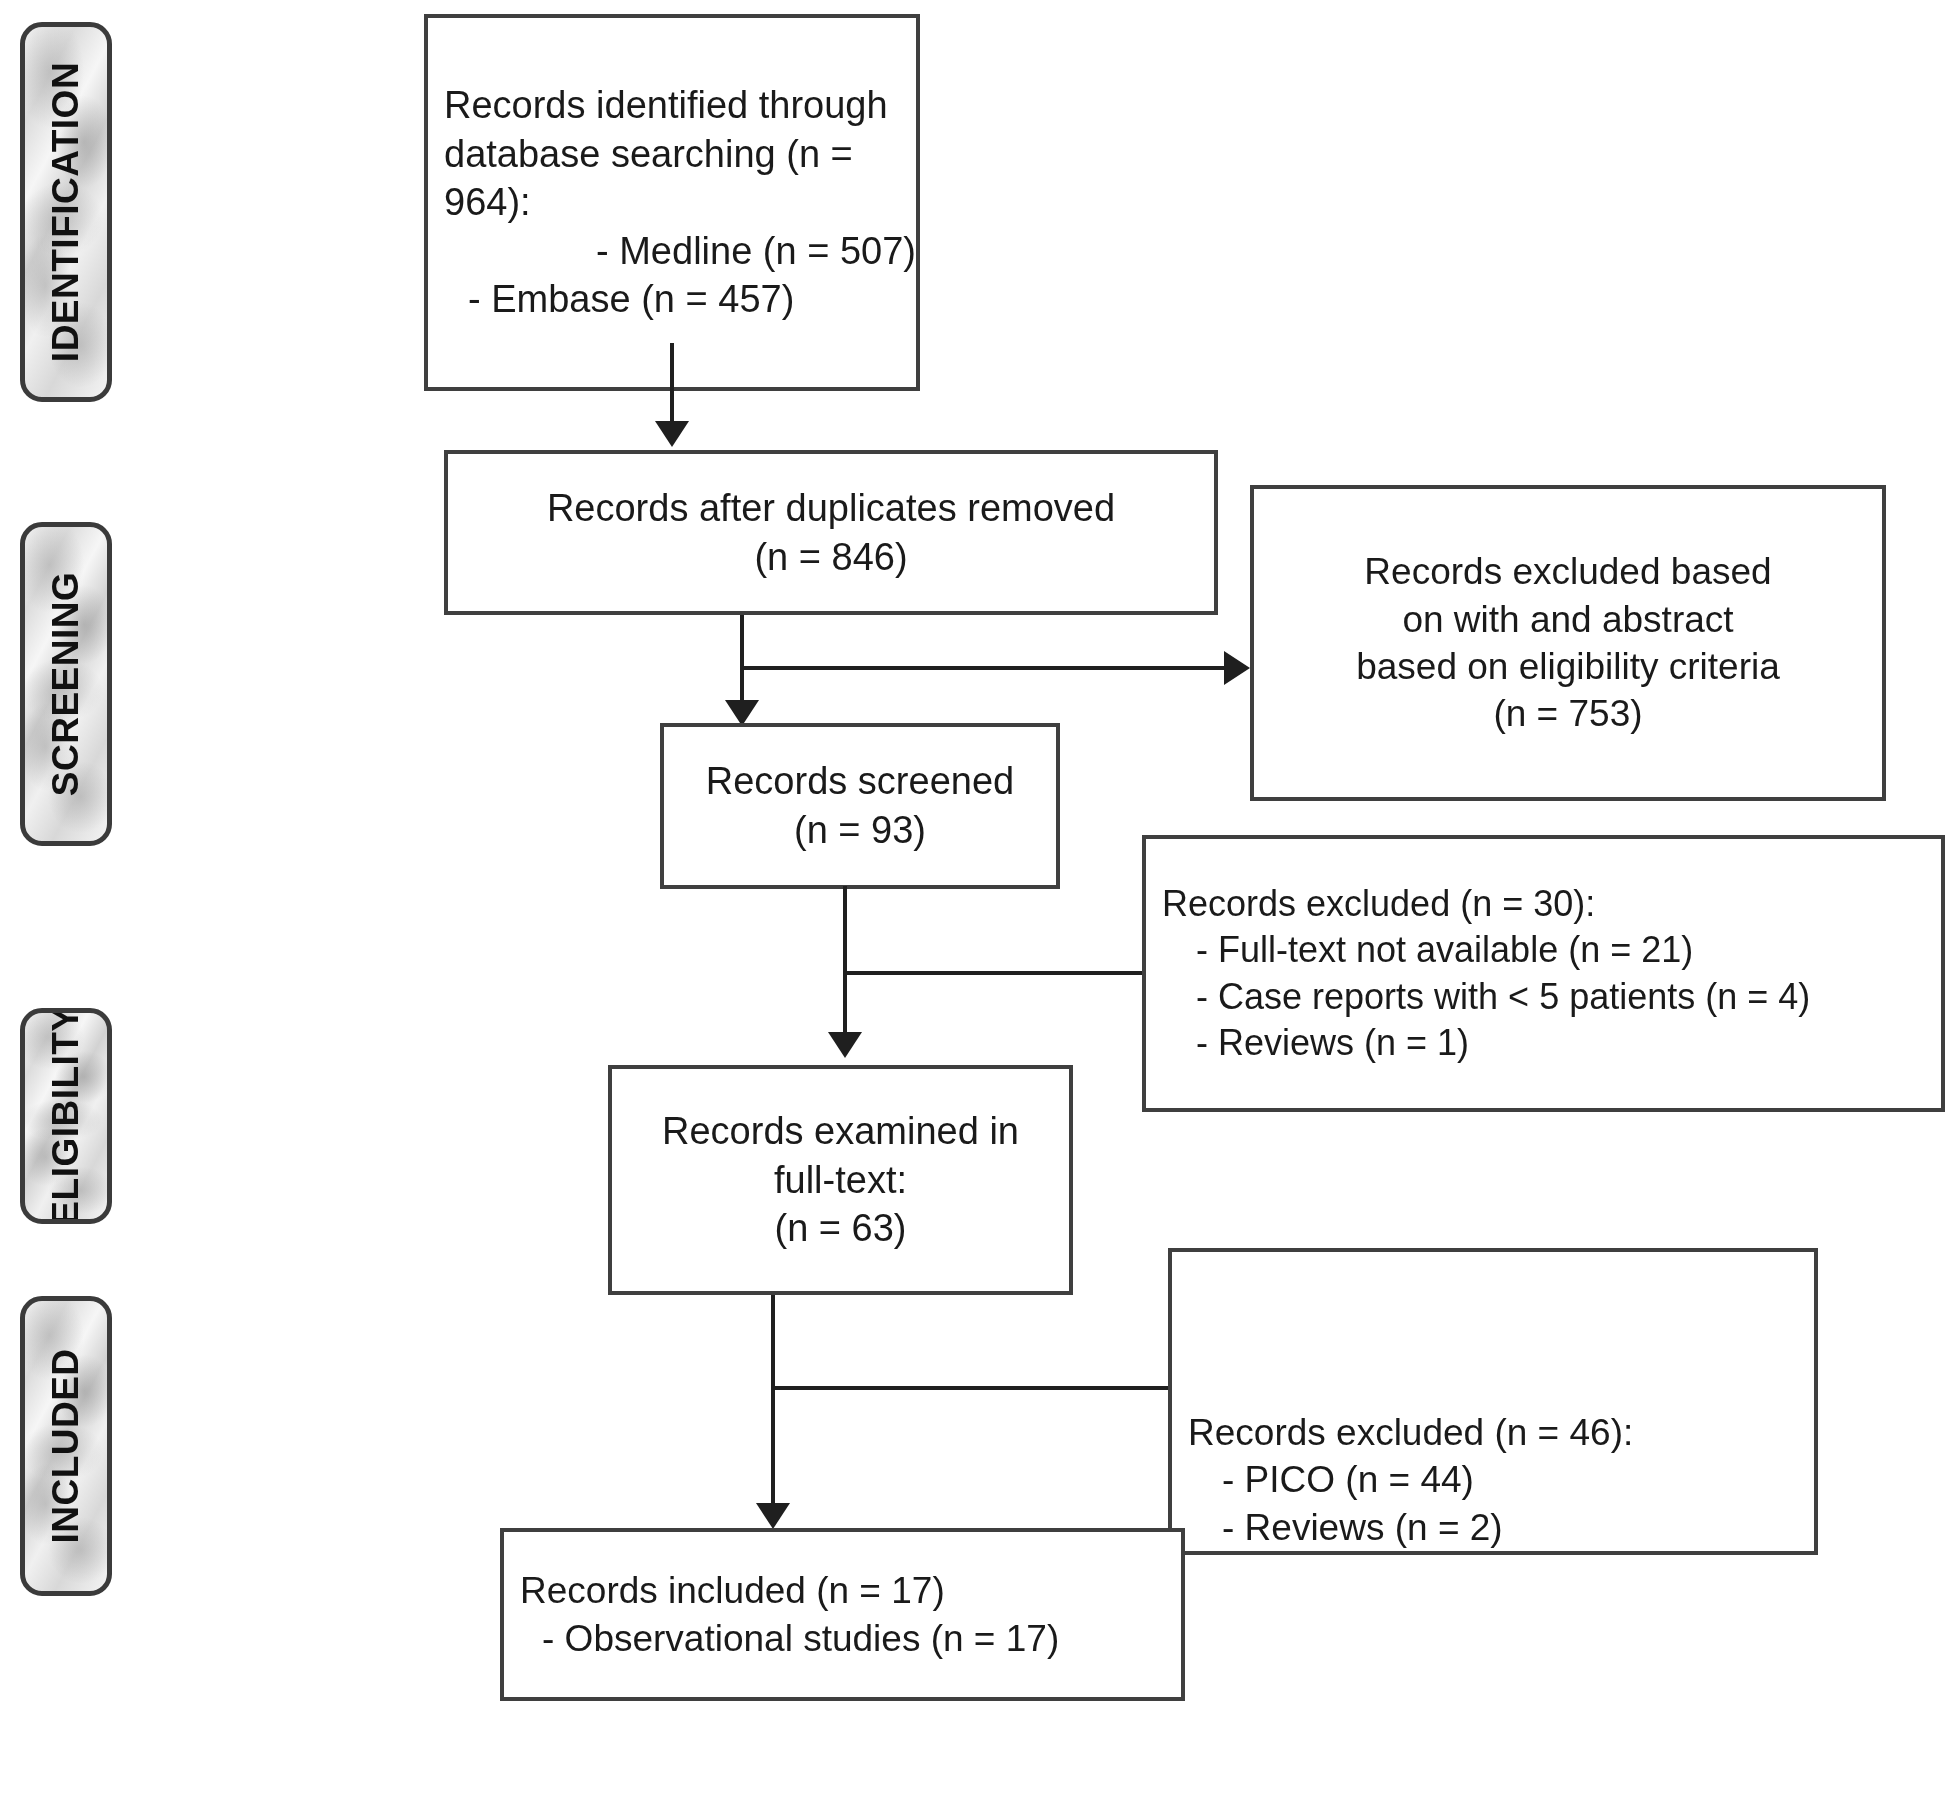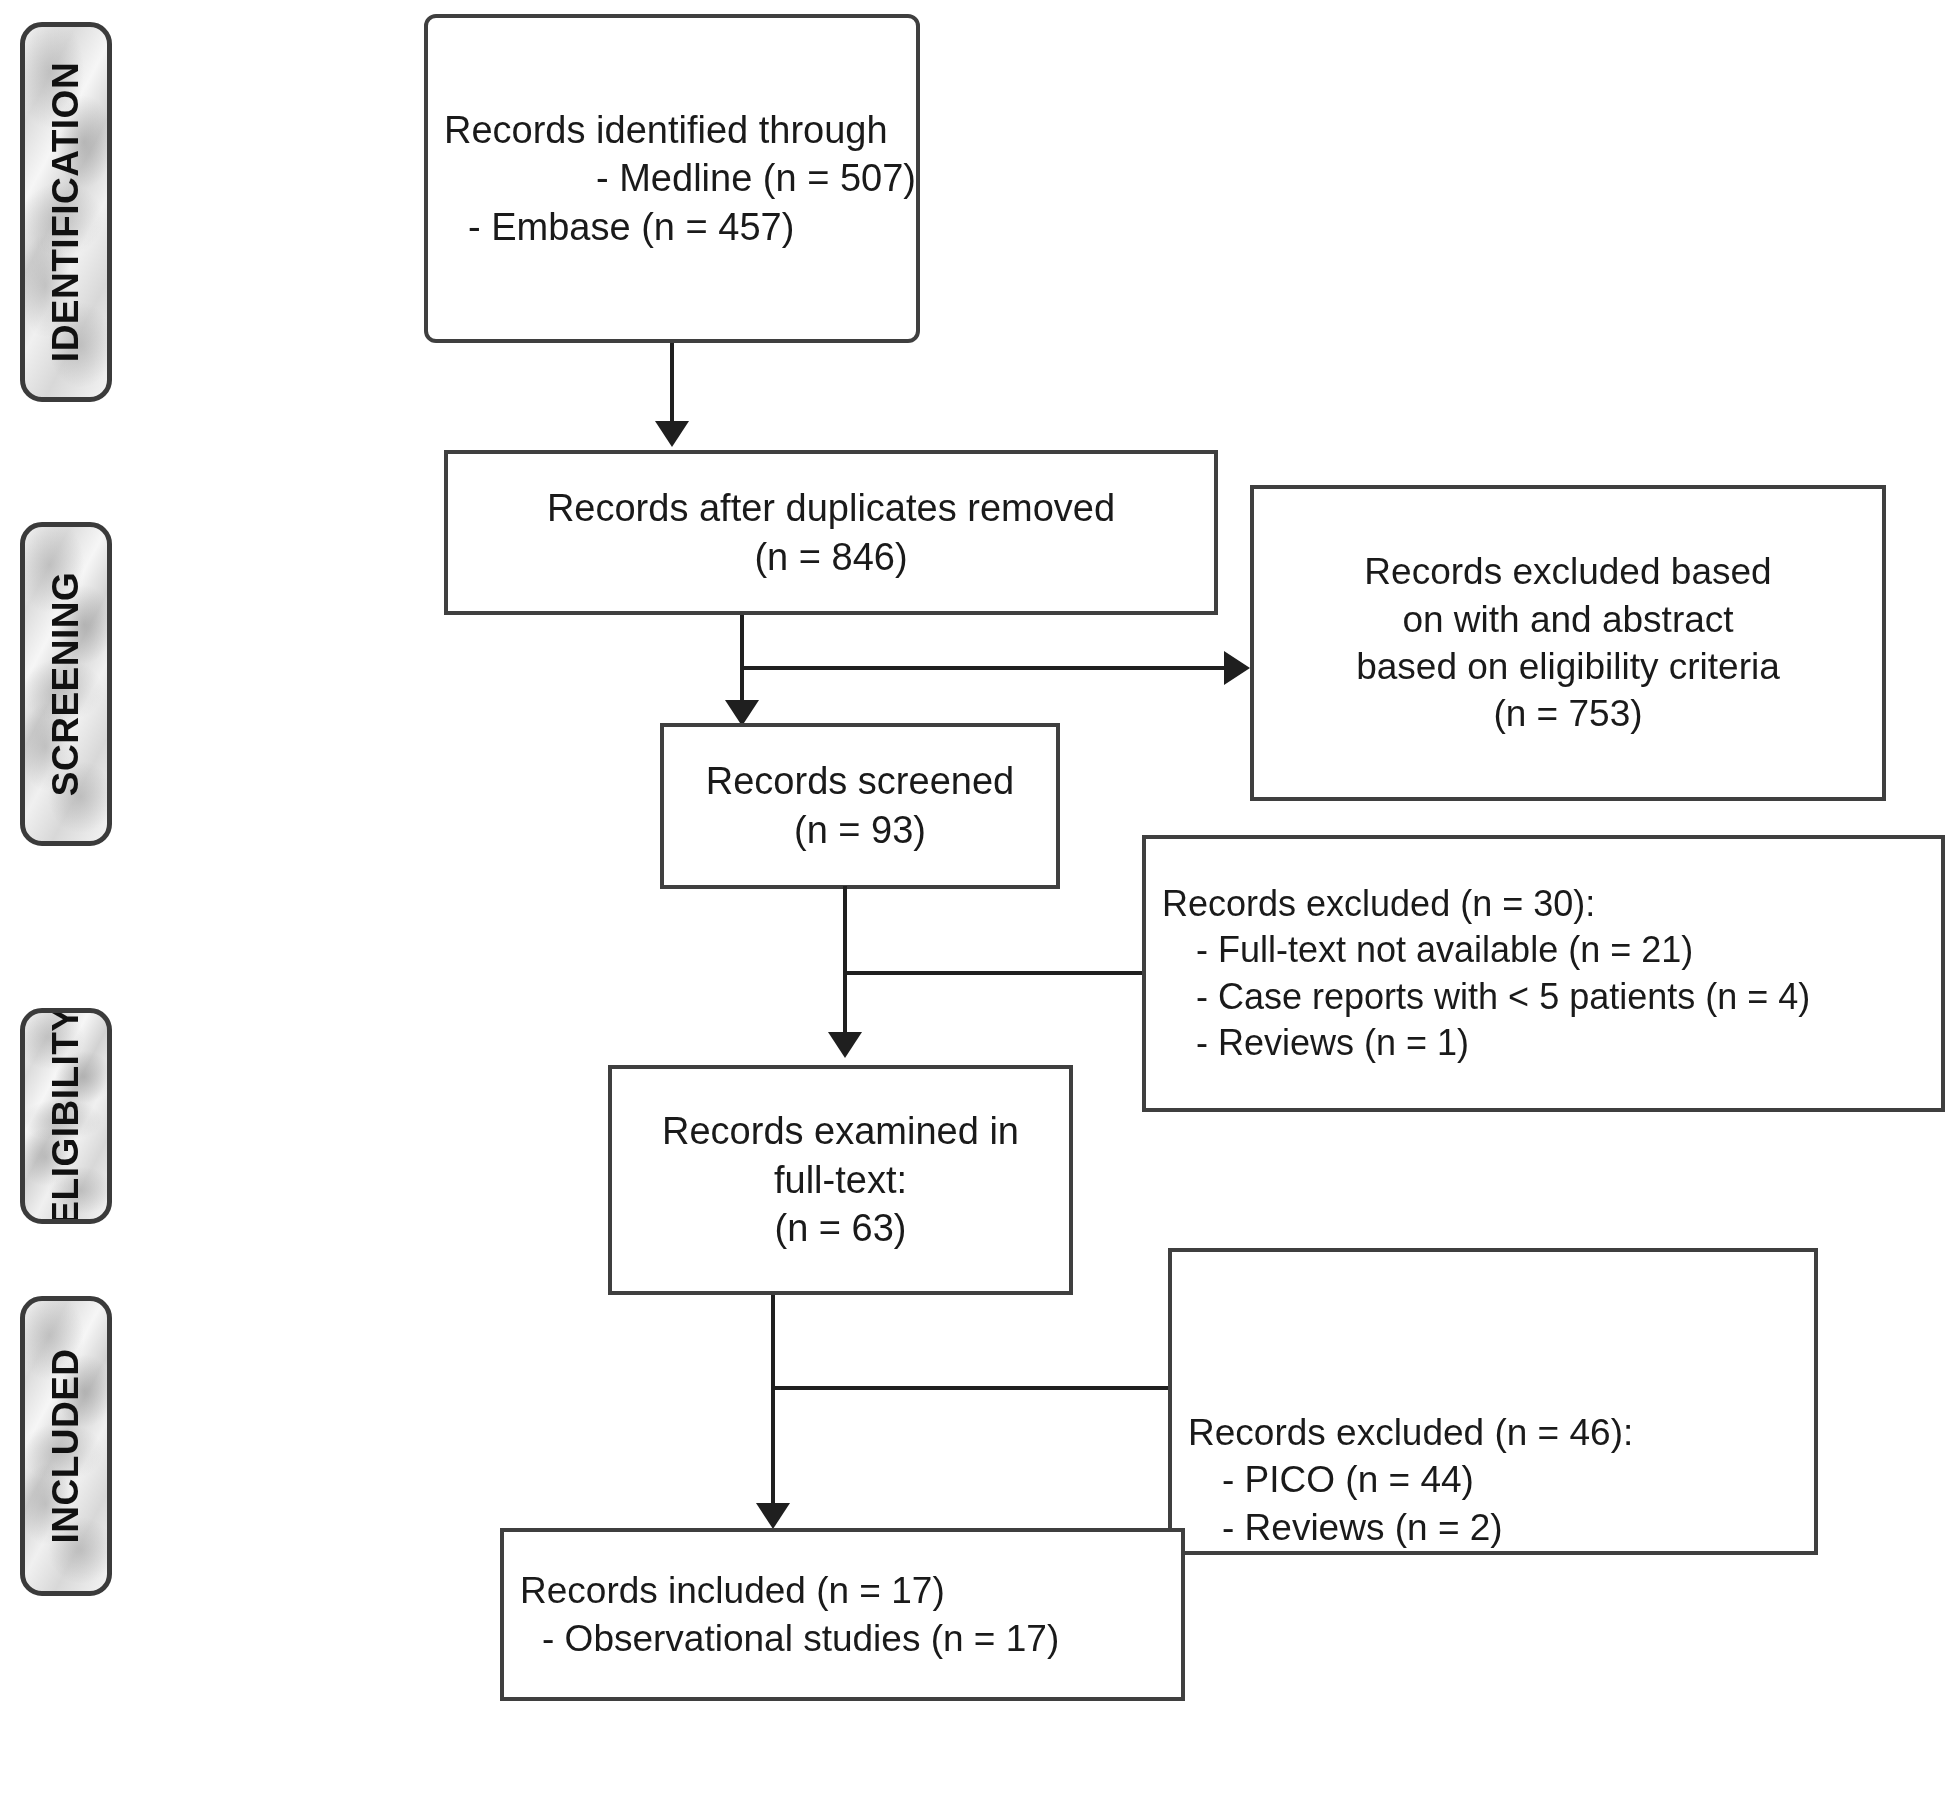--- a/index.html
+++ b/index.html
@@ -105,22 +105,23 @@
   </div>
 
   <div class="stage-pill" style="left:20px; top:1008px; width:92px; height:216px;">
     <span class="stage-label">ELIGIBILITY</span>
   </div>
 
   <div class="stage-pill" style="left:20px; top:1296px; width:92px; height:300px;">
     <span class="stage-label">INCLUDED</span>
   </div>
 
-  <div class="flow-box left" style="left:424px; top:14px; width:496px; height:329px; border-radius:12px;">
+  <div class="flow-box left" style="left:424px; top:14px; width:496px; height:377px; ">
     <span class="ln">Records identified through</span>
+    <span class="ln">database searching (n = 964):</span>
     <span class="ln" style="padding-left:24px;text-align:right;">- Medline (n = 507)</span>
     <span class="ln" style="padding-left:24px;">- Embase (n = 457)</span>
   </div>
 
   <div class="vline" style="left:670px; top:343px; height:80px;"></div>
   <div class="arrow-down" style="left:655px; top:421px;"></div>
 
   <div class="flow-box center" style="left:444px; top:450px; width:774px; height:165px;">
     <span class="ln">Records after duplicates removed</span>
     <span class="ln">(n = 846)</span>

